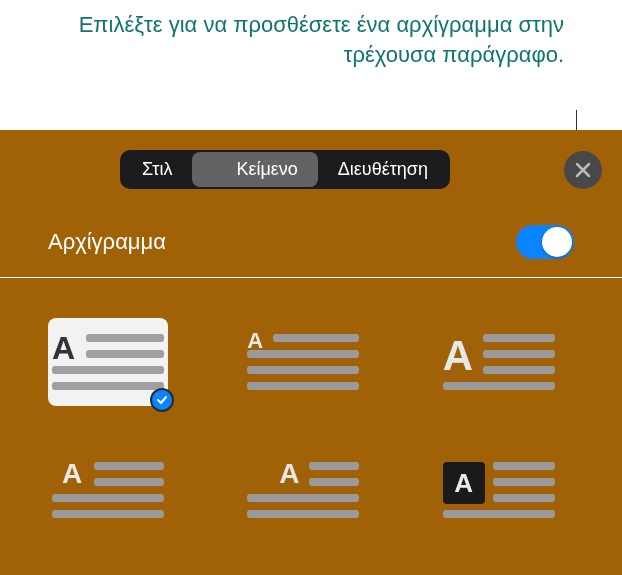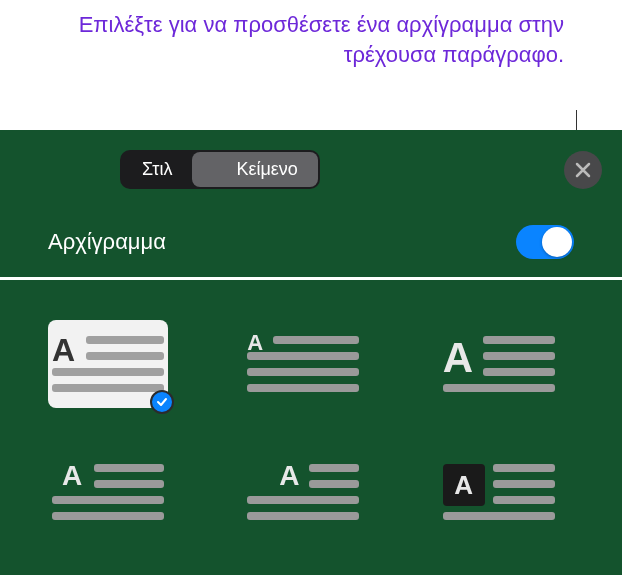--- a/index.html
+++ b/index.html
@@ -12,42 +12,42 @@
       height: 575px;
       background: #fff;
       font-family: -apple-system, BlinkMacSystemFont, "Segoe UI", Helvetica, Arial, sans-serif;
       overflow: hidden;
     }
     .annotation {
       text-align: right;
       padding: 10px 58px 10px 20px;
       font-size: 22px;
       line-height: 1.35;
-      color: #6d28d9;
+      color: #0f766e;
       position: relative;
     }
     .annotation-line {
       position: absolute;
       top: 110px;
       right: 45px;
       width: 1px;
       height: 145px;
       background: #333;
     }
     .annotation-line::after {
       content: "";
       position: absolute;
       bottom: 0;
       left: -50px;
       width: 50px;
       height: 1px;
       background: #333;
     }
     .panel {
-      background: #14532d;
+      background: #a16207;
       width: 622px;
       height: 445px;
       position: absolute;
       top: 130px;
       left: 0;
     }
     .header {
       display: flex;
       align-items: center;
       padding: 20px 20px 18px 20px;
@@ -84,21 +84,21 @@
     }
     .close-btn svg {
       width: 16px;
       height: 16px;
     }
     .section-header {
       display: flex;
       align-items: center;
       justify-content: space-between;
       padding: 18px 48px 18px 48px;
-      border-bottom: 3px solid #ffffff;
+      border-bottom: 1px solid #ffffff;
     }
     .section-title {
       color: #fff;
       font-size: 22px;
       font-weight: 400;
     }
     .toggle {
       width: 58px;
       height: 34px;
       background: #0a84ff;
@@ -228,20 +228,21 @@
 <div class="annotation">
   <span>Επιλέξτε για να προσθέσετε ένα αρχίγραμμα στην τρέχουσα παράγραφο.</span>
 </div>
 <div class="annotation-line"></div>
 
 <div class="panel">
   <div class="header">
     <div class="seg-control">
       <div class="seg-item">Στιλ</div>
       <div class="seg-item active">Κείμενο</div>
+      <div class="seg-item">Διευθέτηση</div>
     </div>
     <div class="close-btn">
       <svg viewBox="0 0 16 16">
         <path d="M2 2 L14 14 M14 2 L2 14" stroke="#bbb" stroke-width="2.5" stroke-linecap="round" fill="none"></path>
       </svg>
     </div>
   </div>
 
   <div class="section-header">
     <div class="section-title">Αρχίγραμμα</div>

